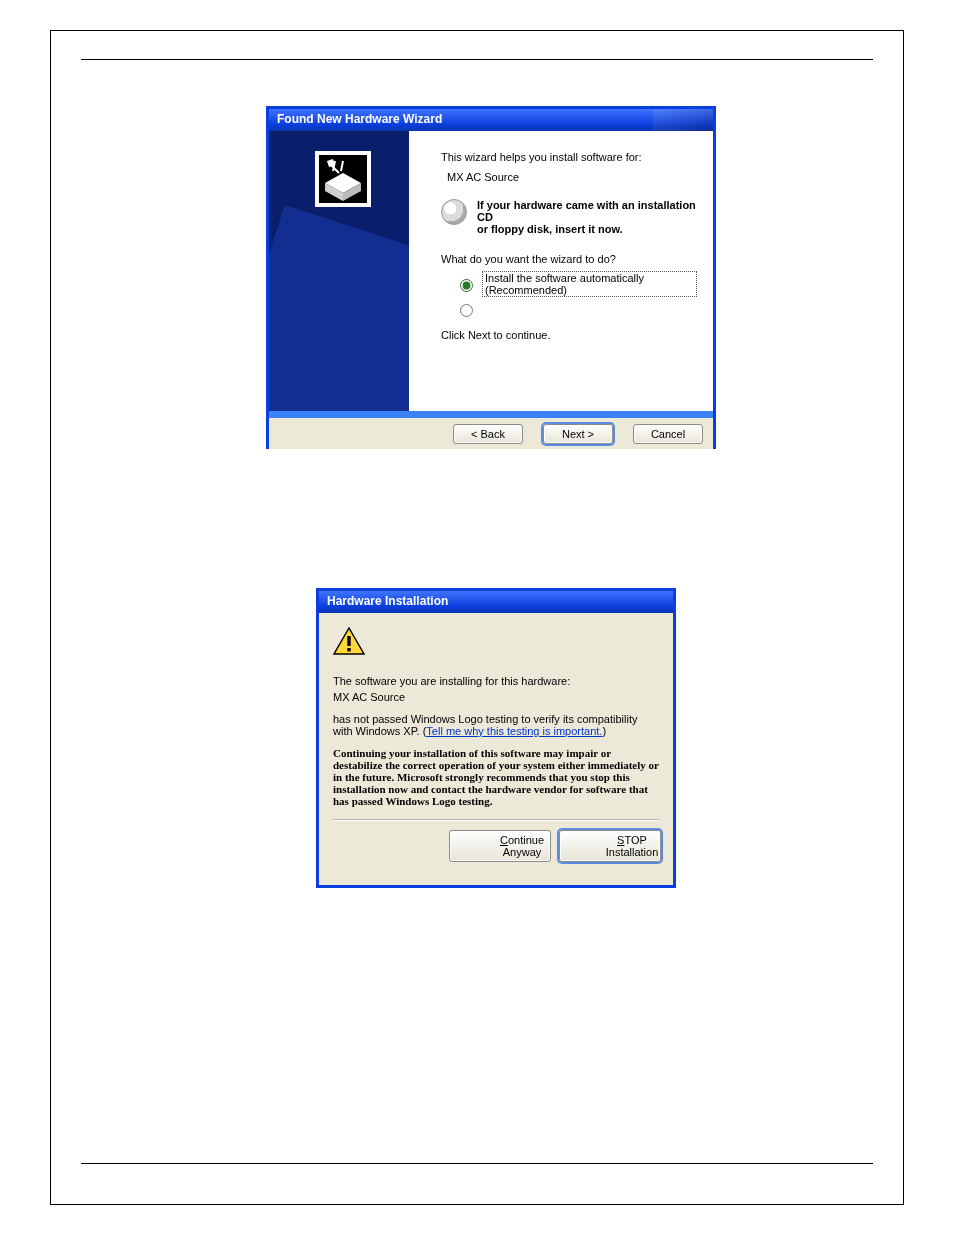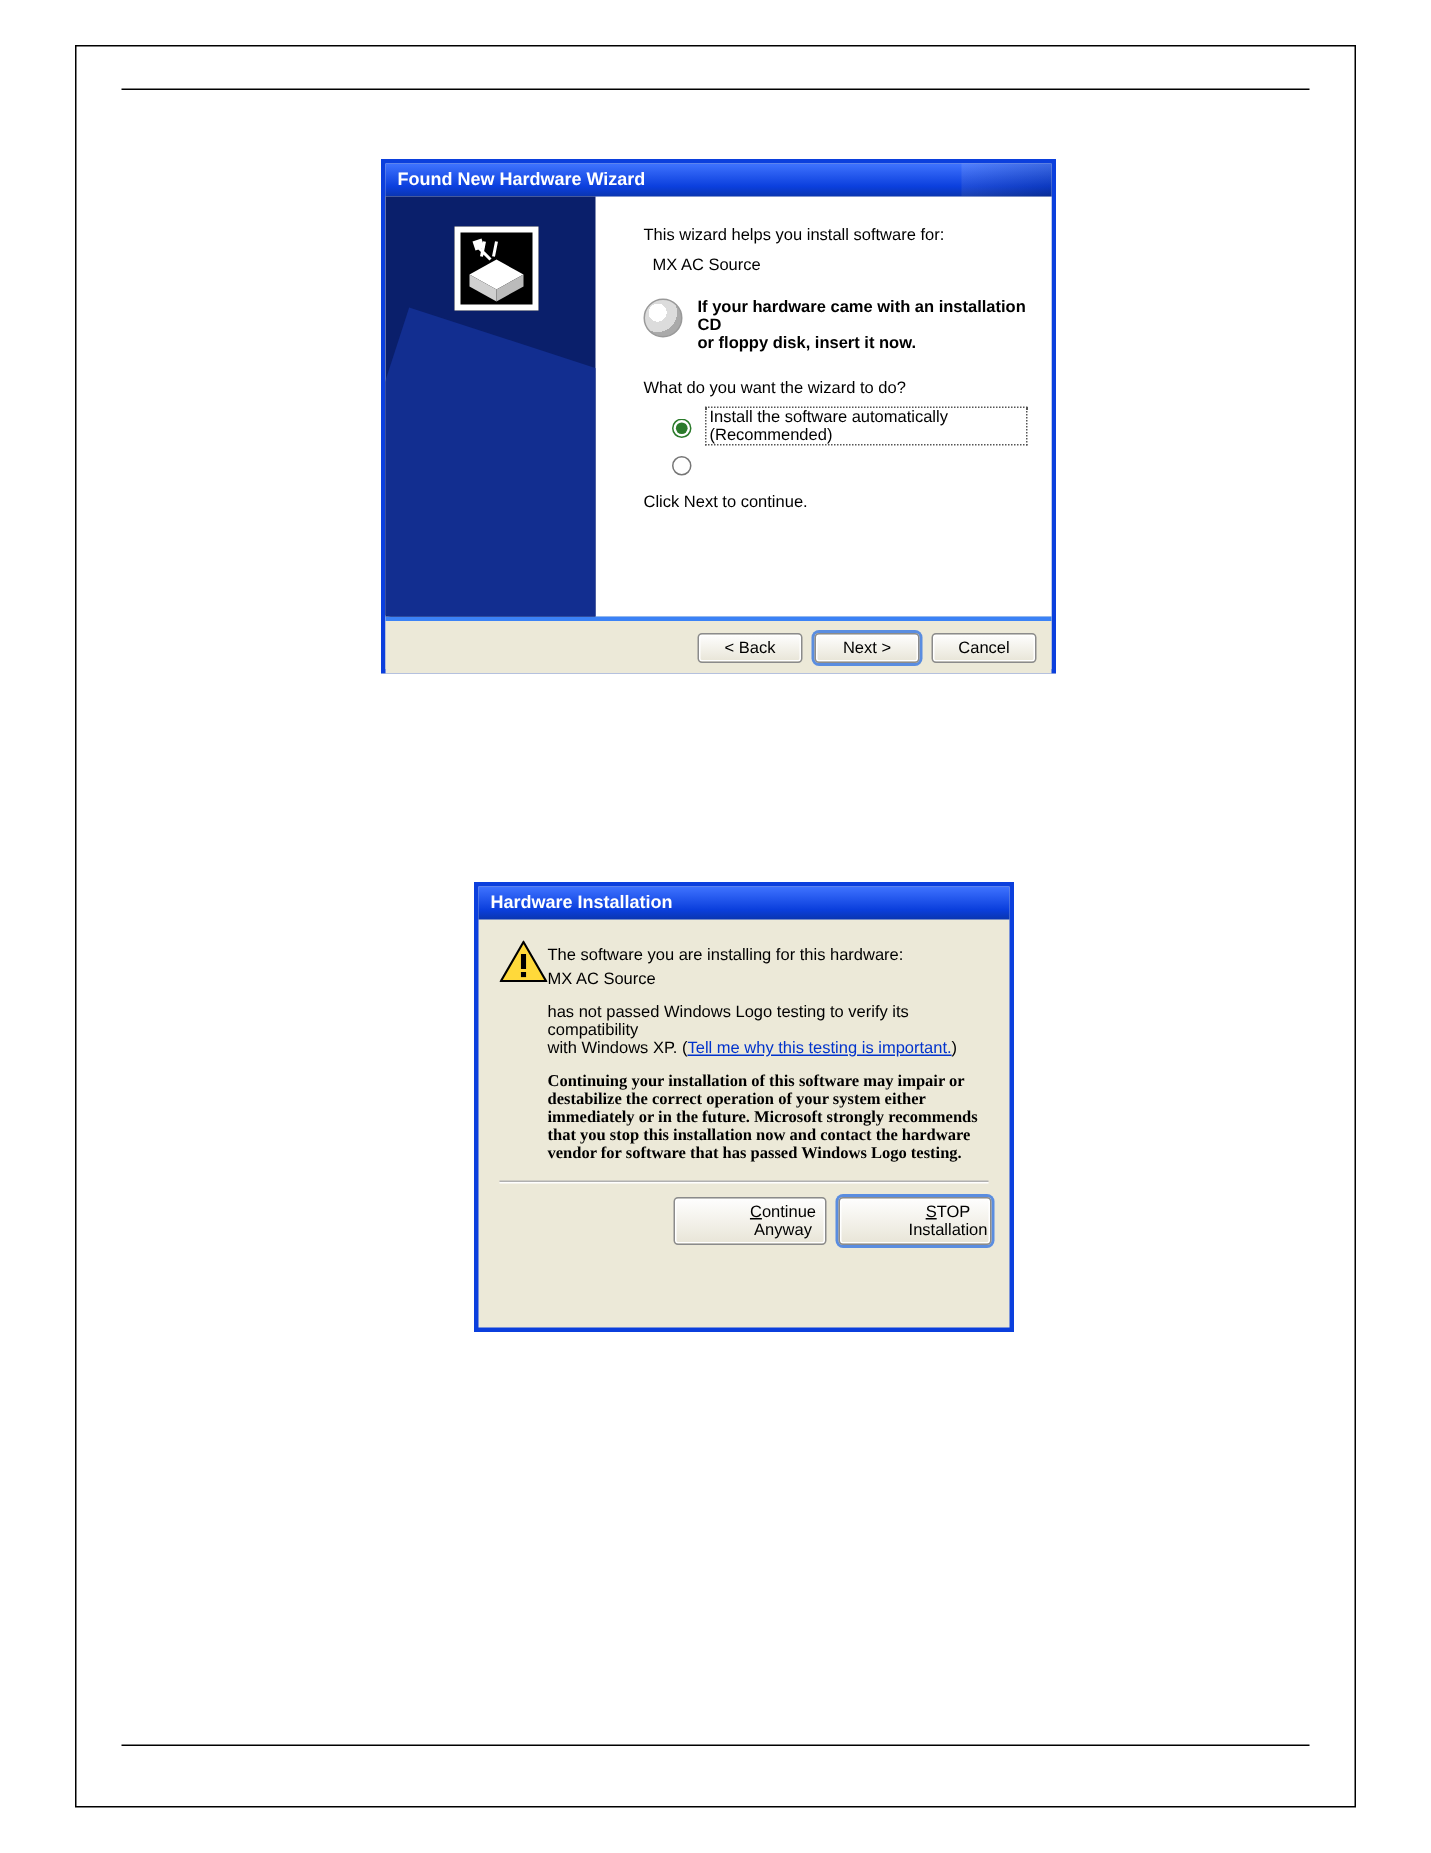--- a/index.html
+++ b/index.html
@@ -29,21 +29,21 @@
     height: 1px;
     background: #000;
   }
   .rule.top { top: 28px; }
   .rule.bottom { bottom: 40px; }
 
   
   .dlg1 {
     position: absolute;
     top: 75px;
-    left: 203px;
+    left: 215px;
     width: 450px;
     height: 343px;
     background: #ece9d8;
     border: 3px solid #0b3fdd;
     font-size: 11px;
     color: #000;
   }
   .titlebar1 {
     height: 22px;
     background: linear-gradient(#3f73ff, #0b3fdd 70%, #0a35b0);
@@ -104,25 +104,25 @@
     border:1px solid #999;
   }
   .cdrow b { font-weight: bold; }
   .radios { margin: 6px 0 12px 14px; }
   .radios label { display:flex; align-items:center; gap:6px; margin:4px 0; }
   .radios input { accent-color:#2a7a2a; }
   .radios .sel span { border: 1px dotted #555; padding: 0 2px; }
   .footer1 {
     height: 38px;
     background: #ece9d8;
-    border-top: 3px solid #3b82f6;
+    border-top: 7px solid #3b82f6;
     display:flex;
     justify-content:flex-end;
     align-items:center;
-    gap:8px;
+    gap:20px;
     padding: 0 10px;
   }
   .xp-btn {
     font: 11px Tahoma, sans-serif;
     color:#000;
     background: linear-gradient(#fefefe, #e8e5d7);
     border: 1px solid #8b8b8b;
     border-radius: 3px;
     padding: 3px 0;
     width: 70px;
@@ -150,20 +150,22 @@
     height: 22px;
     background: linear-gradient(#3f73ff, #0b3fdd 70%, #0a35b0);
     color: #fff;
     font-weight: bold;
     font-size: 12px;
     padding: 3px 8px;
   }
   .dlg2 .body2 {
     padding: 14px 14px 8px 14px;
     display:flex;
+    gap:12px;
+    flex-direction:column;
   }
   .warn-icon {
     width: 32px; height: 28px; flex:0 0 32px;
     position:relative;
   }
   .warn-icon svg { width:32px; height:28px; }
   .msg { flex:1; }
   .msg .p { margin: 4px 0; }
   .msg a { color:#0033cc; text-decoration: underline; }
   .msg .bold { font-weight:bold; margin-top:10px;font-family:Liberation Serif, serif; }

